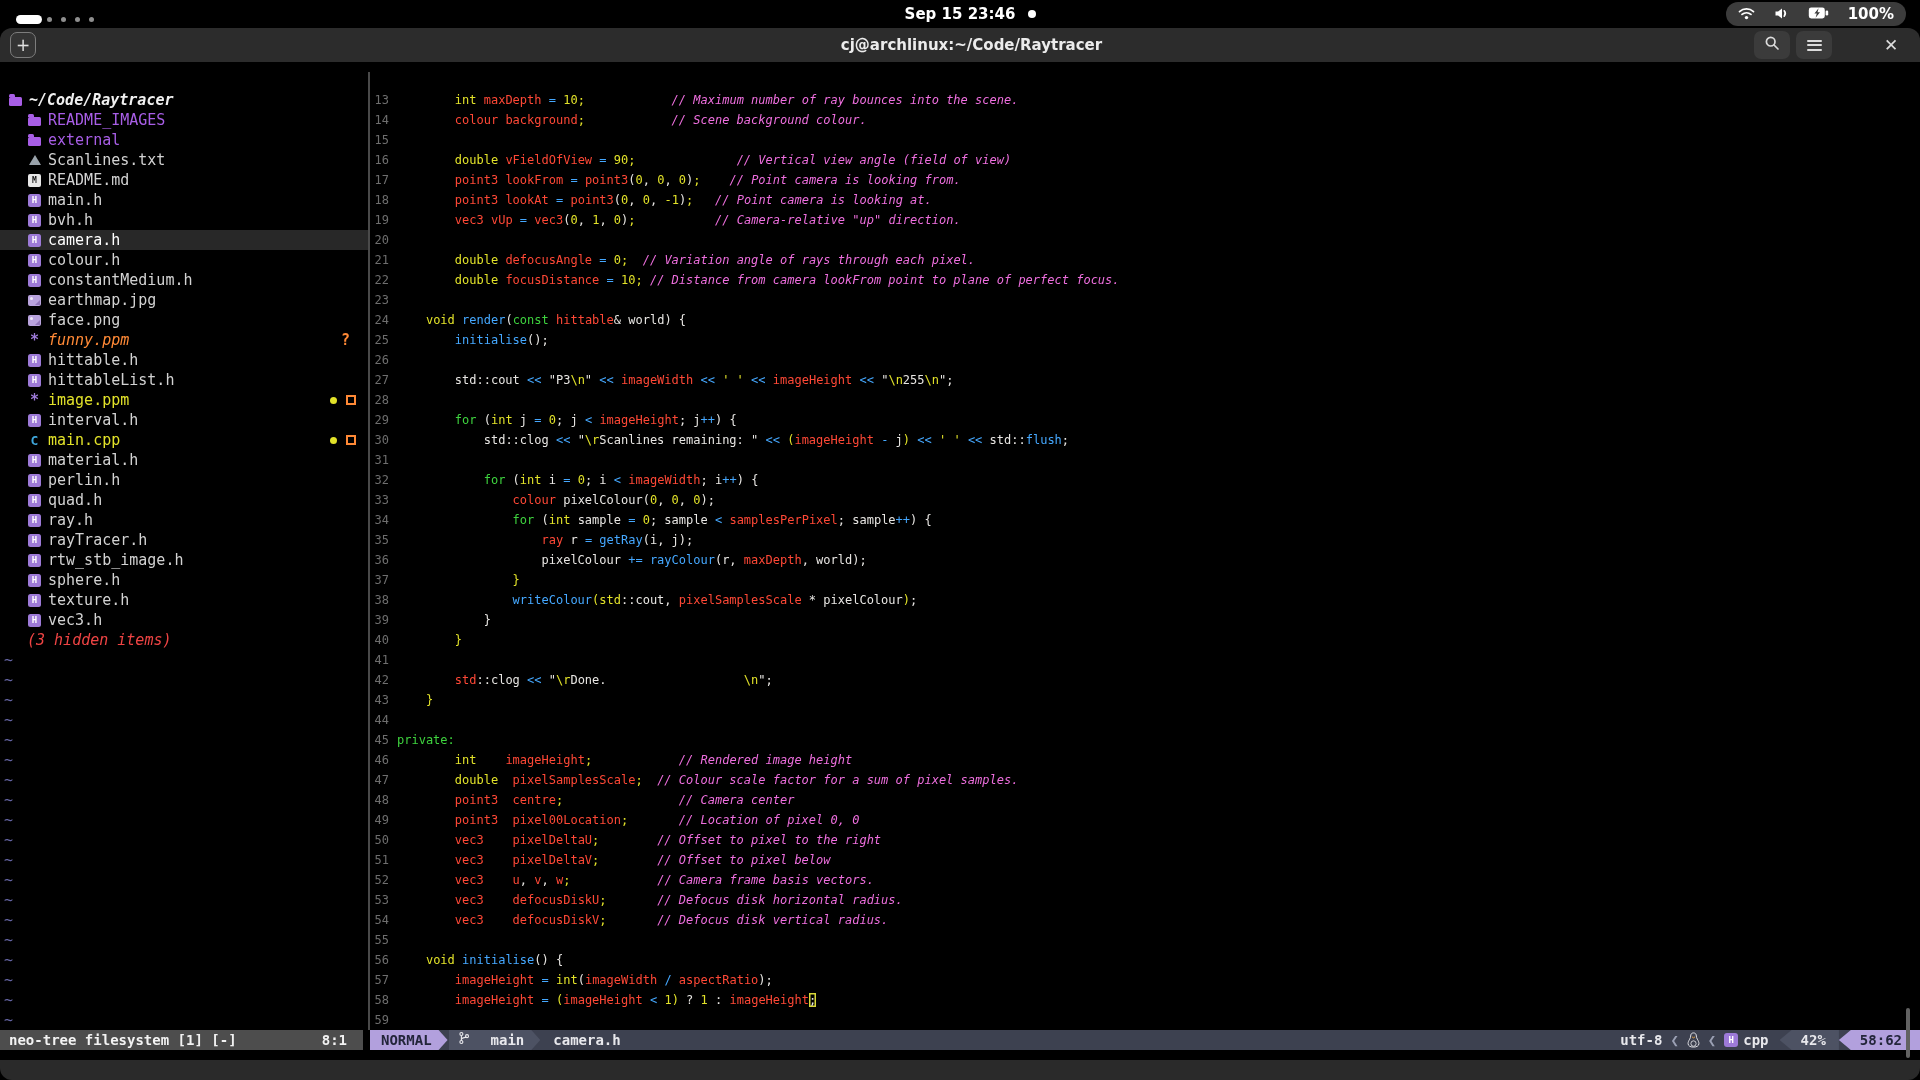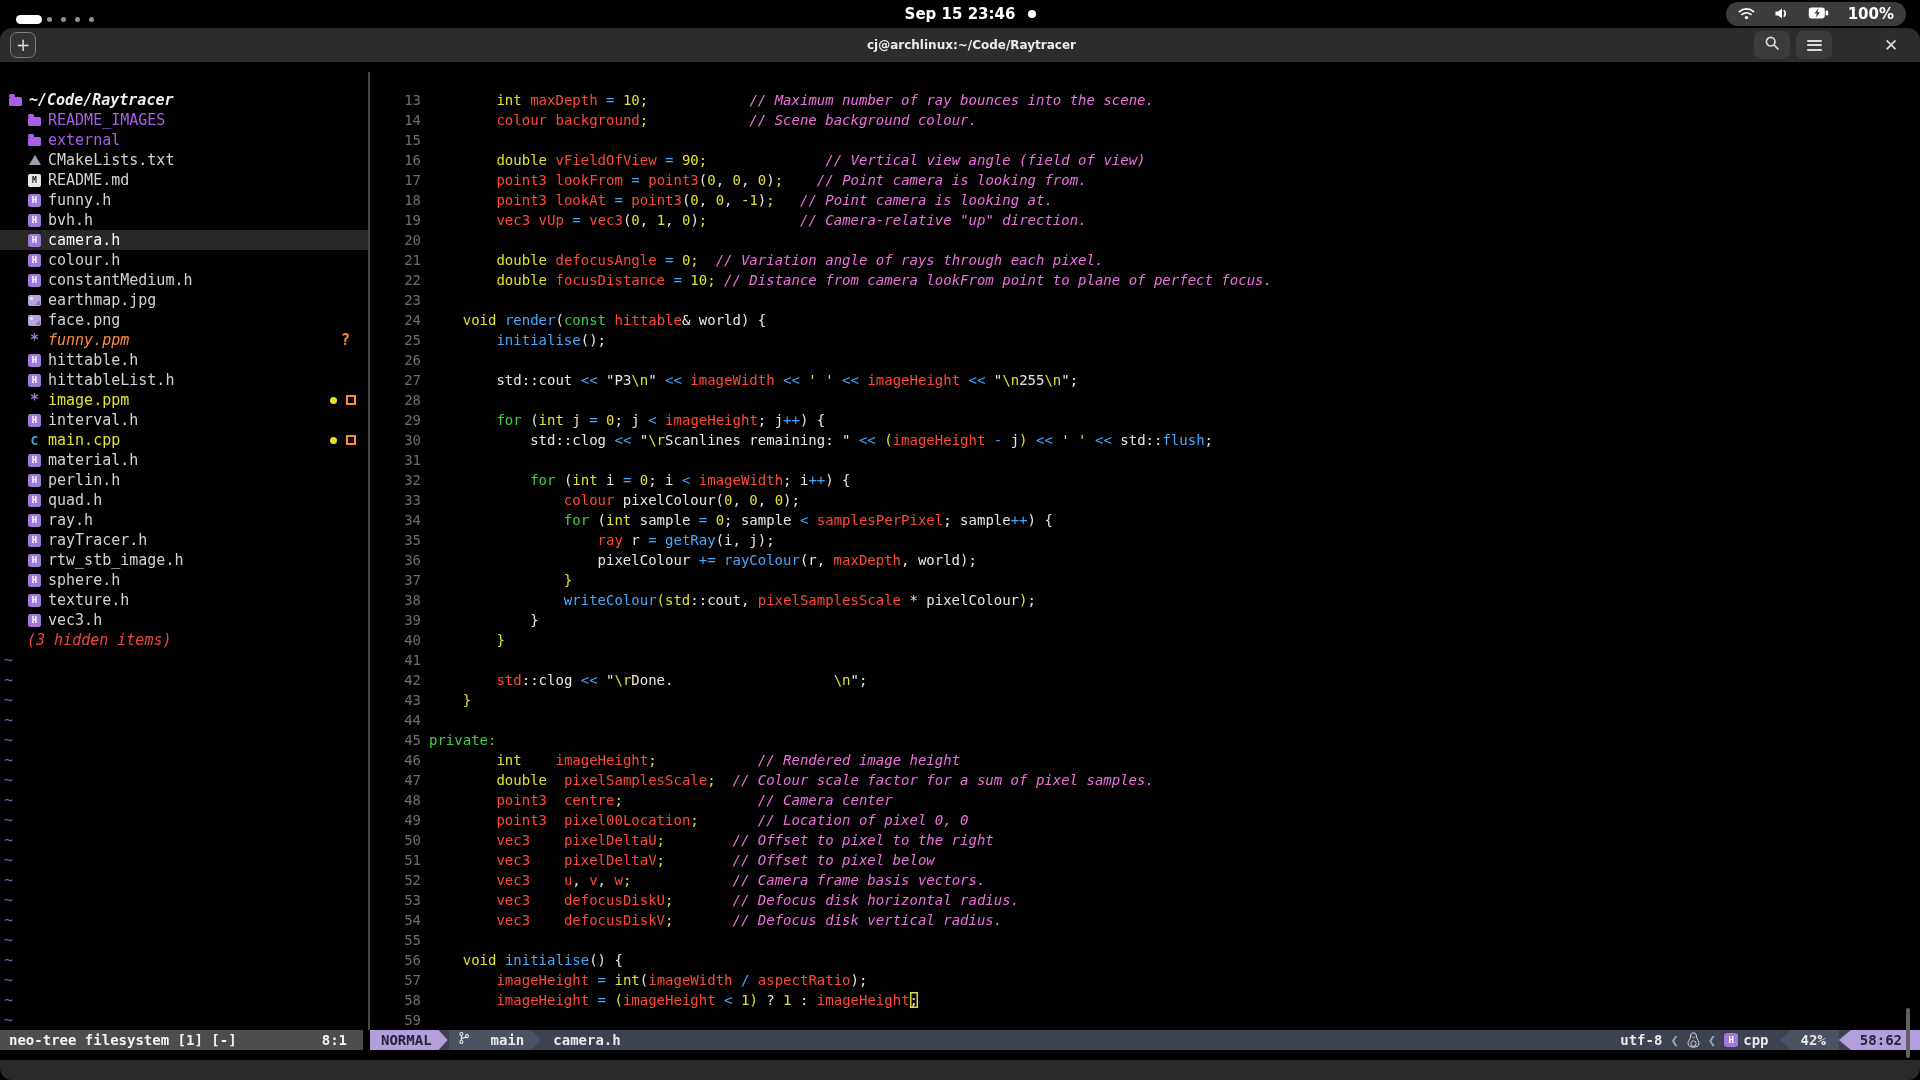--- a/index.html
+++ b/index.html
@@ -13,21 +13,21 @@
   .ws-dot { position:absolute; top:17px; width:5px; height:5px; border-radius:50%; background:#8f8f8f; }
   #clock { position:absolute; left:0; right:0; top:0; height:28px; text-align:center; line-height:28px; color:#fff; font-weight:bold; font-size:15px; }
   #rec-dot { position:absolute; left:1028px; top:10px; width:8px; height:8px; border-radius:50%; background:#fff; }
   #kbd-layout { position:absolute; right:166px; top:0; height:28px; line-height:28px; color:#e8e8e8; font-size:19px; }
   #tray-pill { position:absolute; right:14px; top:2px; height:24px; border-radius:12px; background:#3c3c3c; display:flex; align-items:center; gap:19px; padding:0 12px; }
   #battery-pct { color:#fff; font-size:15px; font-weight:bold; }
 
   
   #titlebar { position:absolute; left:0; top:28px; width:1920px; height:34px; background:#2c2c2c; border-radius:12px 12px 0 0; }
   #newtab-btn { position:absolute; left:10px; top:4px; width:26px; height:26px; background:#343434; border:1px solid #7d7d7d; border-radius:7px; color:#e0e0e0; font-size:17px; line-height:24px; text-align:center; }
-  #win-title { position:absolute; left:0; right:0; top:0; height:34px; line-height:34px; text-align:center; color:#ececec; font-weight:bold; font-size:12px;margin-left:23px; }
+  #win-title { position:absolute; left:0; right:0; top:0; height:34px; line-height:34px; text-align:center; color:#ececec; font-weight:bold; font-size:15px;margin-left:23px; }
   .tb-btn { position:absolute; top:3px; width:36px; height:28px; background:#3b3b3b; border-radius:7px; display:flex; align-items:center; justify-content:center; }
   #search-btn { right:130px; } #menu-btn { right:88px; }
   #close-btn { position:absolute; right:14px; top:3px; width:30px; height:28px; color:#dcdcdc; font-size:17px; line-height:28px; text-align:center; background:none; }
   .hamburger { width:15px; height:11px; display:flex; flex-direction:column; justify-content:space-between; }
   .hamburger i { display:block; height:2px; background:#dcdcdc; border-radius:1px; }
 
   
   #term { position:absolute; left:0; top:72px; width:1564px; height:1018px; background:#000; }
   #vsep { position:absolute; left:368px; top:0; width:2px; height:958px; background:#4a4a4a; }
 
@@ -53,21 +53,21 @@
   .i-img:after { content:""; position:absolute; right:1px; bottom:1px; width:0; height:0; border-left:5px solid transparent; border-bottom:5px solid #8f74b8; }
   .i-star { color:#9d7ad8; font-weight:bold; font-size:15px; line-height:13px; }
   .i-c { color:#3fa7dc; font-weight:bold; font-size:13px; }
   
   .b-q { position:absolute; right:18px; color:#ff8936; font-weight:bold; }
   .b-dot { position:absolute; right:31px; top:7px; width:7px; height:7px; border-radius:50%; background:#e2e229; }
   .b-sq { position:absolute; right:12px; top:5px; width:10px; height:10px; border:2px solid #ff8936; }
 
   
   #editor { position:absolute; left:370px; top:18px; width:1550px; }
-  .line { height:20px; display:flex; white-space:pre; font-size:14px; line-height:20px;padding-left:32px; }
+  .line { height:20px; display:flex; white-space:pre; font-size:12px; line-height:20px; }
   .ln { width:27px; text-align:right; padding-right:8px; color:#6e6e6e; flex:none; }
   .lc { white-space:pre; }
   .tk-w { color:#e8e6e3; } .tk-y { color:#e2e229; } .tk-r { color:#ff4836; }
   .tk-g { color:#3ed33e; } .tk-b { color:#45a8ff; }
   .tk-p { color:#ef6fdf; font-style:italic; }
   .cur { box-shadow: inset 0 0 0 1.5px #d8d83a; }
 
   
   #sl-left { position:absolute; left:0; top:958px; width:363px; height:20px; background:#4d4d4d; color:#f2f2f2; font-size:14px; font-weight:bold; line-height:20px; padding-left:9px; }
   #sl-left-pos { position:absolute; right:16px; top:0; }
@@ -135,23 +135,23 @@
       </span>
   </div>
   <div id="close-btn">✕</div>
 </div>
 
 <div id="term">
   <div id="tree">
       <div class="trow root"><span class="ico"><span class="i-folder"></span></span><span>~/Code/Raytracer</span></div>
       <div class="trow"><span class="ico"><span class="i-folder"></span></span><span class="t-purple">README_IMAGES</span></div>
       <div class="trow"><span class="ico"><span class="i-folder"></span></span><span class="t-purple">external</span></div>
-      <div class="trow"><span class="ico"><span class="i-cmake"></span></span><span>CMakeLists.txt</span></div>
+      <div class="trow"><span class="ico"><span class="i-cmake"></span></span><span>Scanlines.txt</span></div>
       <div class="trow"><span class="ico"><span class="i-md">M</span></span><span>README.md</span></div>
-      <div class="trow"><span class="ico"><span class="i-h">H</span></span><span>funny.h</span></div>
+      <div class="trow"><span class="ico"><span class="i-h">H</span></span><span>main.h</span></div>
       <div class="trow"><span class="ico"><span class="i-h">H</span></span><span>bvh.h</span></div>
       <div class="trow selected"><span class="ico"><span class="i-h">H</span></span><span>camera.h</span></div>
       <div class="trow"><span class="ico"><span class="i-h">H</span></span><span>colour.h</span></div>
       <div class="trow"><span class="ico"><span class="i-h">H</span></span><span>constantMedium.h</span></div>
       <div class="trow"><span class="ico"><span class="i-img"></span></span><span>earthmap.jpg</span></div>
       <div class="trow"><span class="ico"><span class="i-img"></span></span><span>face.png</span></div>
       <div class="trow"><span class="ico"><span class="i-star">*</span></span><span class="t-orange">funny.ppm</span><span class="b-q">?</span></div>
       <div class="trow"><span class="ico"><span class="i-h">H</span></span><span>hittable.h</span></div>
       <div class="trow"><span class="ico"><span class="i-h">H</span></span><span>hittableList.h</span></div>
       <div class="trow"><span class="ico"><span class="i-star">*</span></span><span class="t-yellow">image.ppm</span><span class="b-dot"></span><span class="b-sq"></span></div>

